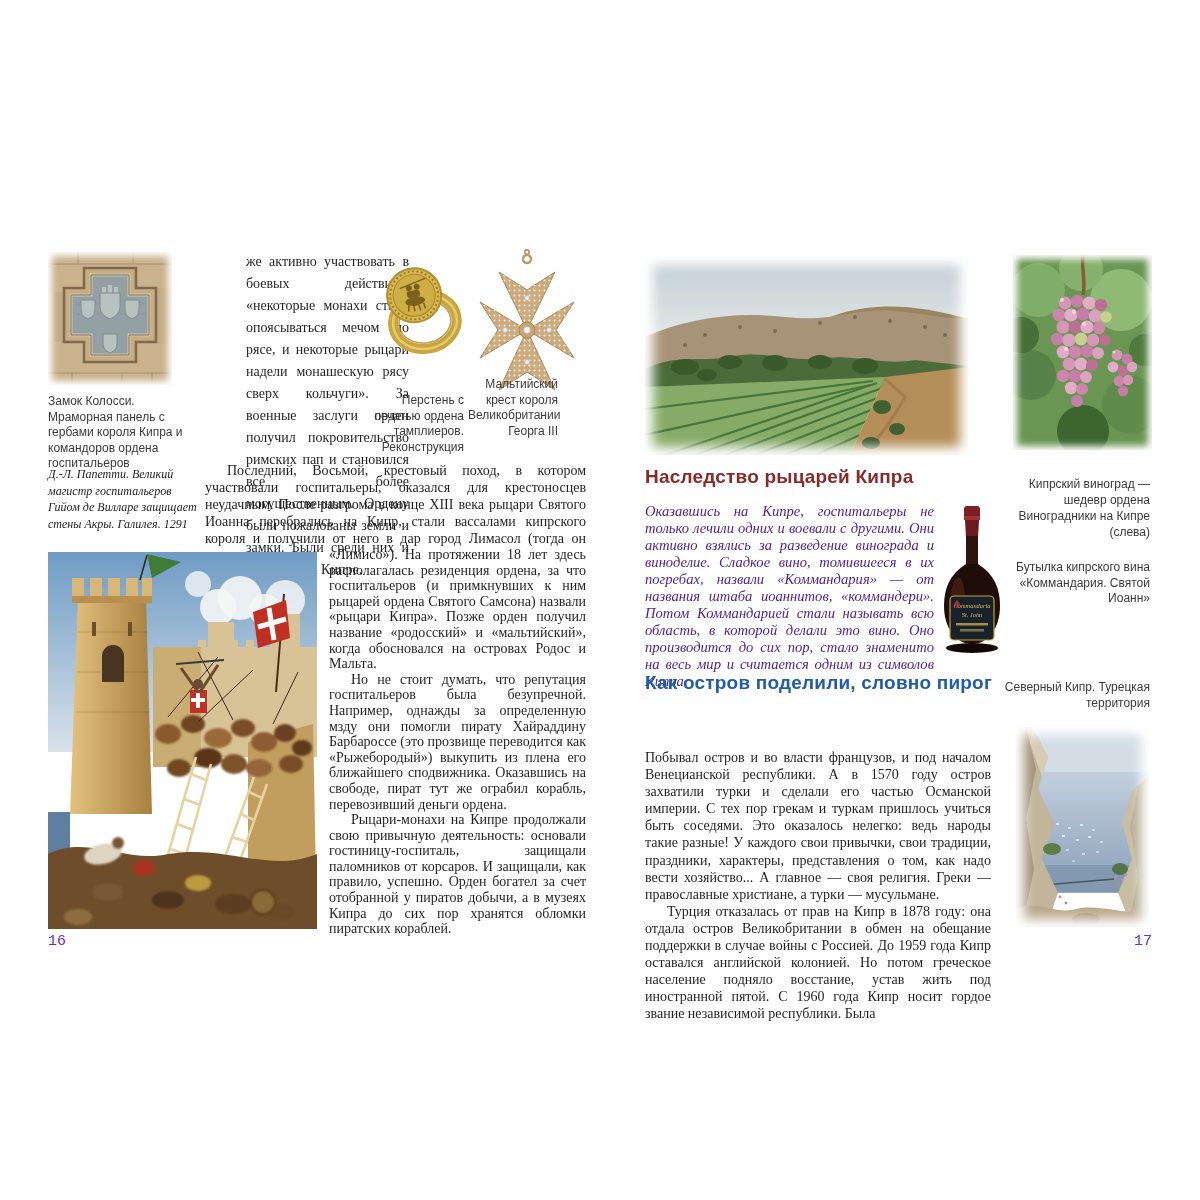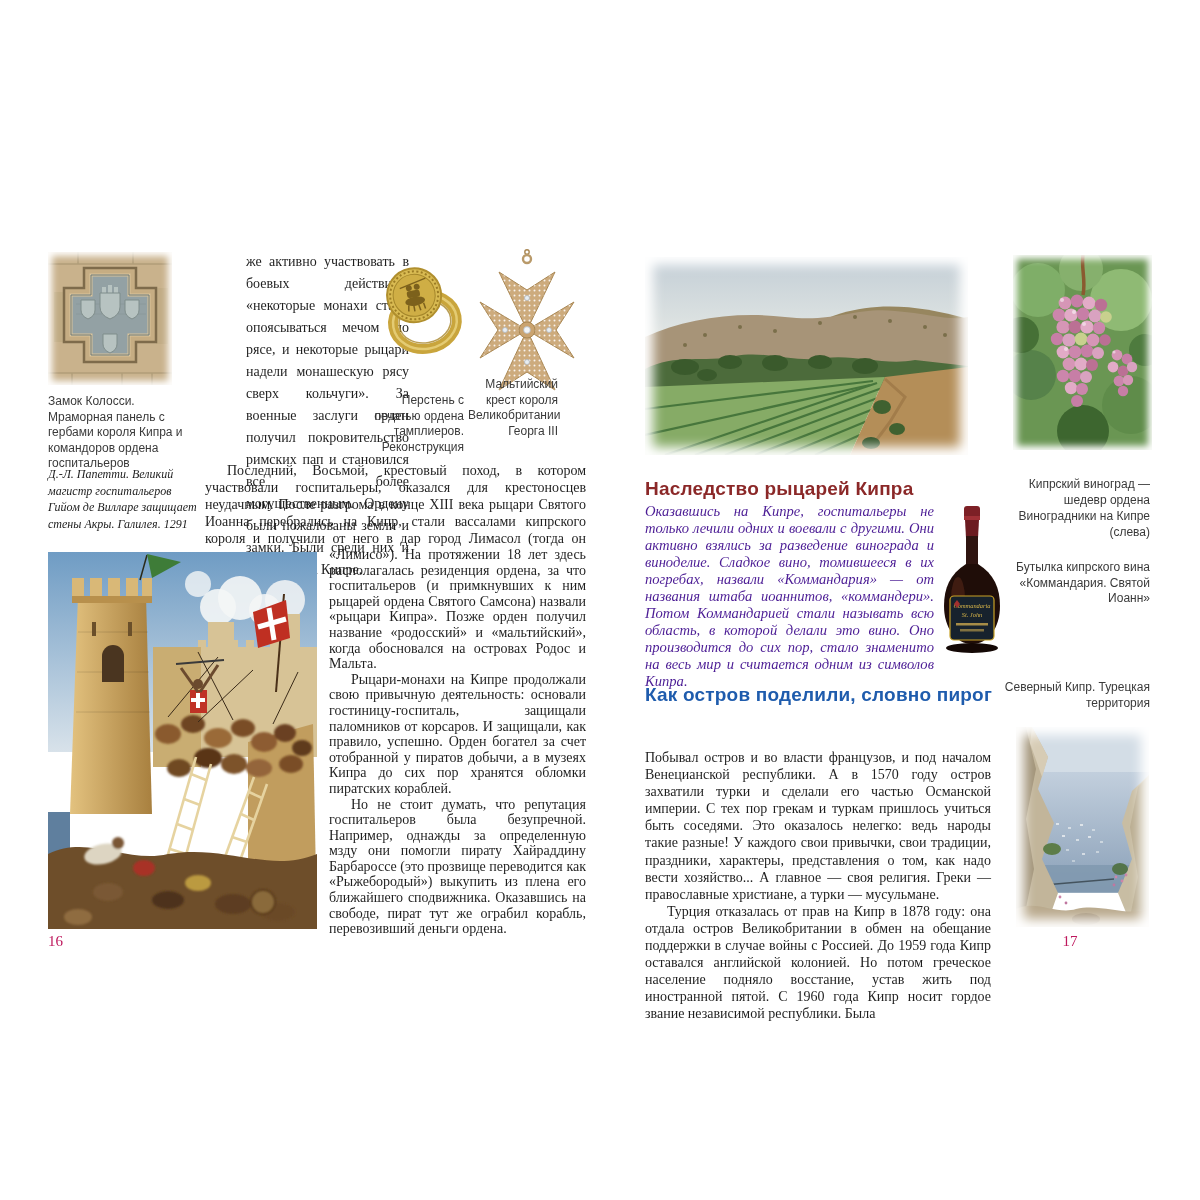--- a/index.html
+++ b/index.html
@@ -15,28 +15,28 @@
   .textA{line-height:22px;margin-left:41px;}
   .textB{line-height:17px;}
   .textC{line-height:15.6px;}
   .textC p, .bodyR p{margin:0;}
   .indent{text-indent:22px;}
 
   .cap-sans{font-family:"Liberation Sans",sans-serif;font-size:12px;line-height:15.5px;color:#3a3a3a;}
   .cap-right{text-align:right;}
   .cap-serif{font-family:"Liberation Serif",serif;font-style:italic;font-size:12px;line-height:16.5px;color:#222222;}
 
-  .heading{font-family:"Liberation Sans",sans-serif;font-weight:bold;font-size:19px;letter-spacing:.2px;margin-top:12px;}
+  .heading{font-family:"Liberation Sans",sans-serif;font-weight:bold;font-size:19px;letter-spacing:.2px;}
   .h-red{color:#8b2828;}
   .h-blue{color:#1f5cad;}
 
   .intro-italic{font-family:"Liberation Serif",serif;font-style:italic;font-size:14.6px;line-height:17px;
                 text-align:justify;color:#4c1d95;}
   .bodyR{font-size:14px;line-height:17.1px;}
-  .pagenum{font-family:Liberation Serif, serif;font-size:15px;color:#be185d;text-align:center;}
+  .pagenum{font-family:Liberation Mono, monospace;font-size:15px;color:#6d28d9;}
 </style>
 </head>
 <body>
 
 <div id="canvas">
 
   <div>
 
     <div class="abs photo" style="left:48px;top:252px;width:124px;height:133px;">
       <svg width="124" height="133" viewBox="0 0 124 133">
@@ -240,22 +240,22 @@
           <ellipse cx="60" cy="340" rx="15" ry="9" fill="#7a5935"></ellipse>
           <ellipse cx="230" cy="360" rx="17" ry="9" fill="#6b4a28"></ellipse>
           <circle cx="215" cy="350" r="12" fill="#8a6a3a" stroke="#5a3a1a" stroke-width="2"></circle>
           <ellipse cx="30" cy="365" rx="14" ry="8" fill="#8f6c40"></ellipse>
         </g>
       </svg>
     </div>
 
     <div class="abs body-text textC" style="left:329px;top:547px;width:257px;">
       <p>«Лимисо»). На протяжении 18 лет здесь располагалась резиденция ордена, за что госпитальеров (и примкнувших к ним рыцарей ордена Святого Самсона) назвали «рыцари Кипра». Позже орден получил название «родосский» и «мальтийский», когда обосновался на островах Родос и Мальта.</p>
+      <p class="indent">Но не стоит думать, что репутация госпитальеров была безупречной. Например, однажды за определенную мзду они помогли пирату Хайраддину Барбароссе (это прозвище переводится как «Рыжебородый») выкупить из плена его ближайшего сподвижника. Оказавшись на свободе, пират тут же ограбил корабль, перевозивший деньги ордена.</p>
       <p class="indent">Рыцари-монахи на Кипре продолжали свою привычную деятельность: основали гостиницу-госпиталь, защищали паломников от корсаров. И защищали, как правило, успешно. Орден богател за счет отобранной у пиратов добычи, а в музеях Кипра до сих пор хранятся обломки пиратских кораблей.</p>
-      <p class="indent">Но не стоит думать, что репутация госпитальеров была безупречной. Например, однажды за определенную мзду они помогли пирату Хайраддину Барбароссе (это прозвище переводится как «Рыжебородый») выкупить из плена его ближайшего сподвижника. Оказавшись на свободе, пират тут же ограбил корабль, перевозивший деньги ордена.</p>
     </div>
 
     <div class="abs pagenum" style="left:48px;top:933px;">16</div>
   </div>
 
   <div>
 
     <div class="abs photo" style="left:645px;top:257px;width:323px;height:198px;">
       <svg width="323" height="198" viewBox="0 0 323 198">
         <defs>

